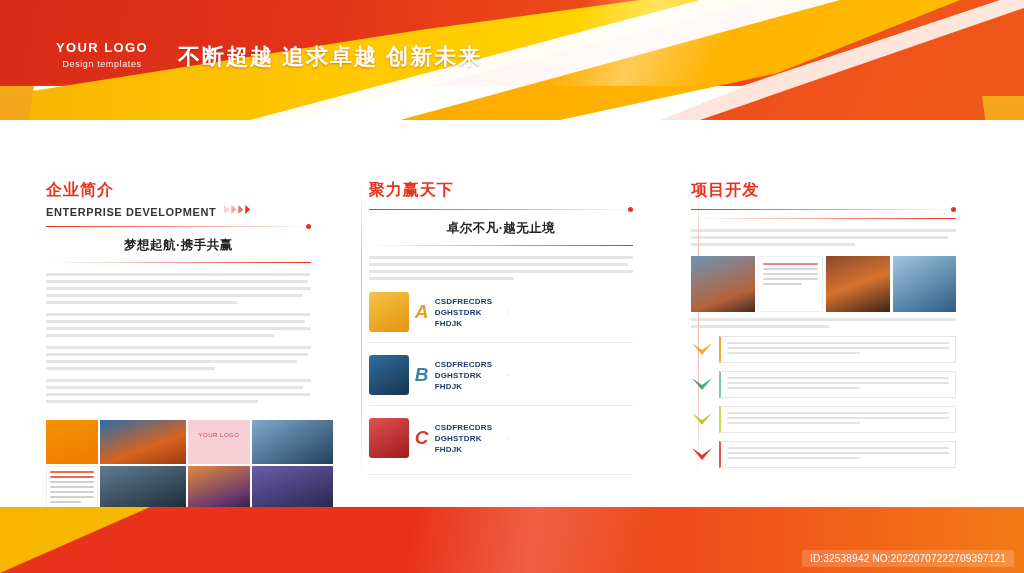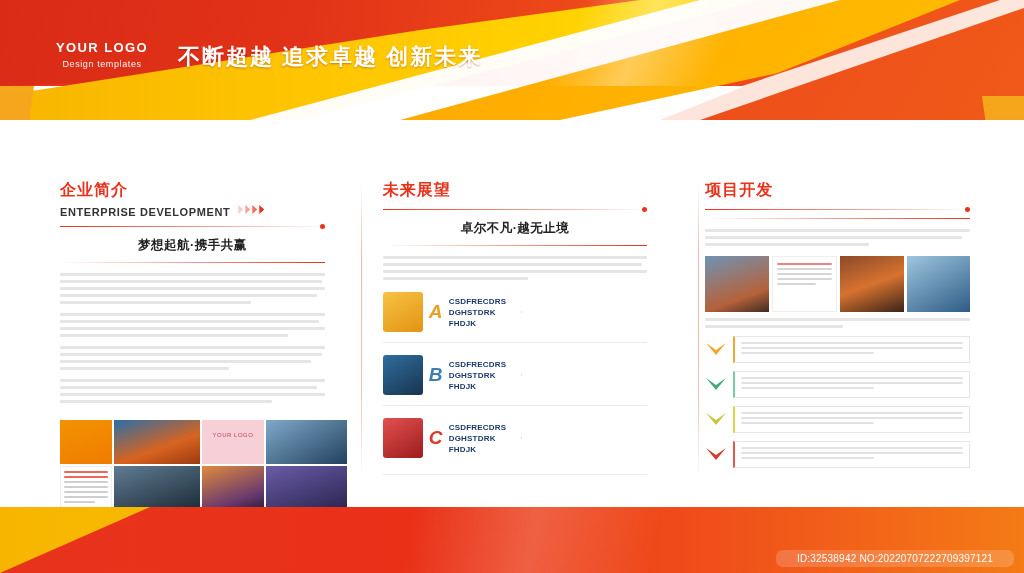--- a/index.html
+++ b/index.html
@@ -56,25 +56,25 @@
   .bt-red{position:absolute;left:0;top:0;width:1024px;height:66px;
           background:linear-gradient(90deg,#e8331c 0%,#e93118 40%,#f04f1a 70%,#f47b16 100%);}
   .bt-yellow{position:absolute;left:0;top:0;width:1024px;height:66px;
           background:linear-gradient(90deg,#f7b500,#ffcf12);
           clip-path:polygon(0 0,150px 0,0 66px);}
   .bt-sheen{position:absolute;left:0;top:0;width:1024px;height:66px;
           background:linear-gradient(100deg,rgba(255,255,255,0) 40%,rgba(255,255,255,.18) 52%,rgba(255,255,255,0) 64%);}
   .bt-left{position:absolute;left:16px;top:14px;color:#fff;font-size:17px;font-weight:bold;letter-spacing:.5px;}
   .bt-left .url{font-size:16px;font-weight:bold;margin-left:8px;}
   .bt-id{position:absolute;right:10px;bottom:6px;background:rgba(255,255,255,.18);
-         color:#fff;font-size:10px;padding:3px 21px;border-radius:7px;letter-spacing:.2px;}
+         color:#fff;font-size:10px;padding:3px 8px;border-radius:2px;letter-spacing:.2px;}
 
   
   .board{position:absolute;left:0;top:120px;width:1024px;height:387px;background:#fff;z-index:3;}
-  .cols{position:absolute;left:60px;top:60px;width:910px;height:330px;display:flex;gap:8px;}
+  .cols{position:absolute;left:46px;top:60px;width:910px;height:330px;display:flex;gap:8px;}
   .col{position:relative;width:285px;}
   .col.c1{left:0;}
   .col.c2{margin-left:50px;}
   .col.c3{margin-left:50px;}
   .divider{position:absolute;top:62px;width:1px;height:298px;background:linear-gradient(180deg,rgba(232,51,28,0),#f0b6ac 25%,#edc0b6 70%,rgba(232,51,28,0));}
   .div1{left:361px;}
   .div2{left:698px;}
 
   .h-cn{font-size:16px;font-weight:bold;color:#e8331c;letter-spacing:1px;margin:0;}
   .h-en{font-size:11px;font-weight:bold;color:#333;letter-spacing:.6px;margin-top:5px;}
@@ -241,21 +241,21 @@
                 <i class="g" style="width:70%"></i>
             </div>
           </div>
           <div class="ph city"></div>
           <div class="ph dusk"></div>
           <div class="ph violet"></div>
         </div>
       </div>
 
       <div class="col c2">
-        <div class="h-cn">未来展望</div>
+        <div class="h-cn">聚力赢天下</div>
         <div class="rule"></div>
         <div class="sub">卓尔不凡·越无止境</div>
         <div class="sub-rule"></div>
 
         <div class="para">
           <div class="ln" style="width:100%"></div>
             <div class="ln" style="width:98%"></div>
           <div class="ln" style="width:100%"></div>
             <div class="ln" style="width:55%"></div>
         </div>

